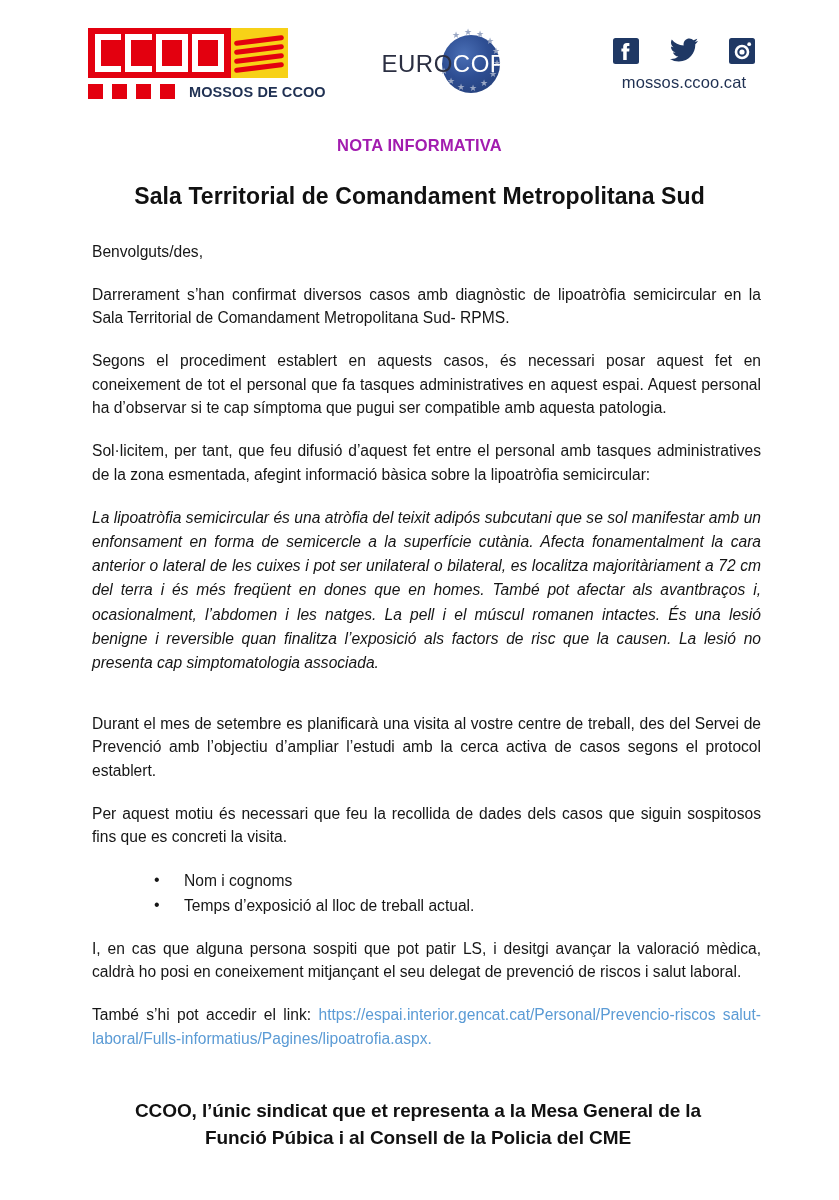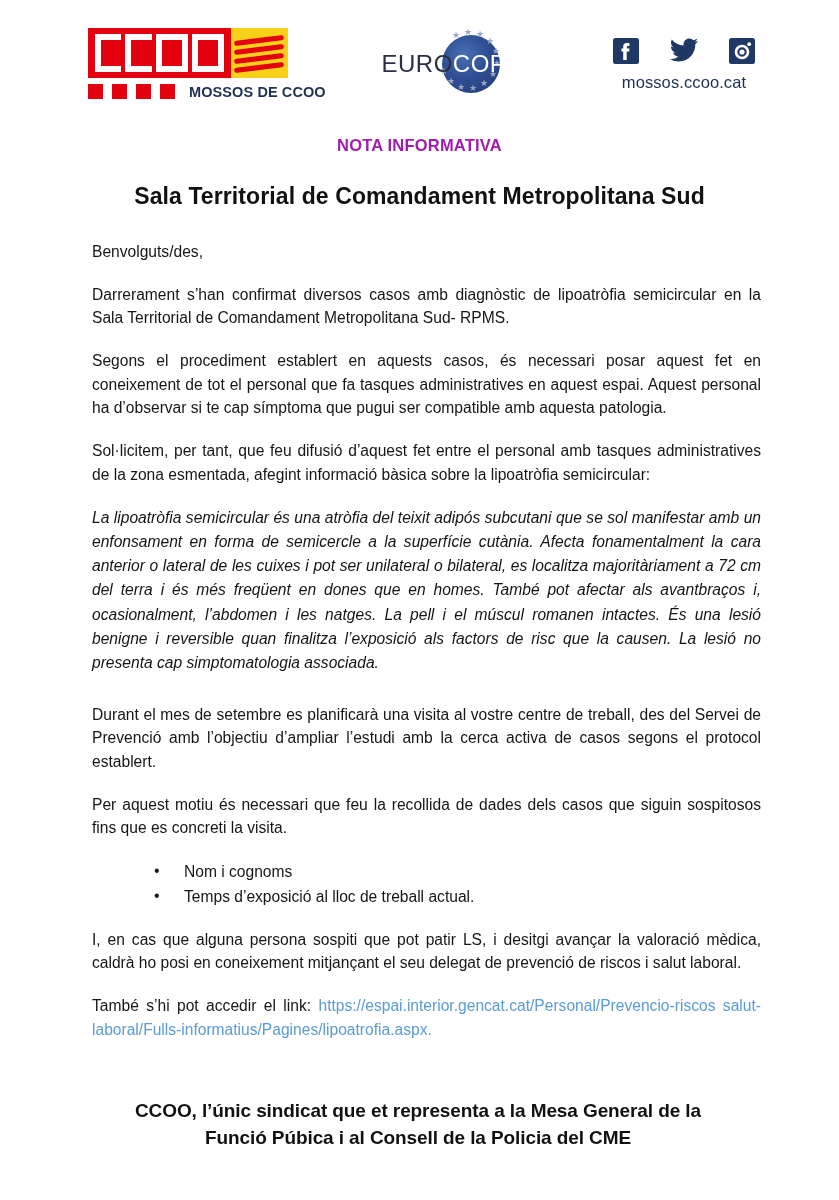--- a/index.html
+++ b/index.html
@@ -220,21 +220,21 @@
     margin: 0 0 19px 0;
     text-align: justify;
     color: #161616;
     hyphens: none;
   }
   p.italic {
     font-style: italic;
     font-size: 15.6px;
     line-height: 1.56;
     text-align: justify;
-    margin: 0 0 27px 0;
+    margin: 0 0 36px 0;
     color: #141414;
   }
   ul.bullets {
     margin: 0 0 18px 0;
     padding-left: 62px;
     list-style: none;
   }
   ul.bullets li {
     font-size: 15.6px;
     line-height: 1.62;

